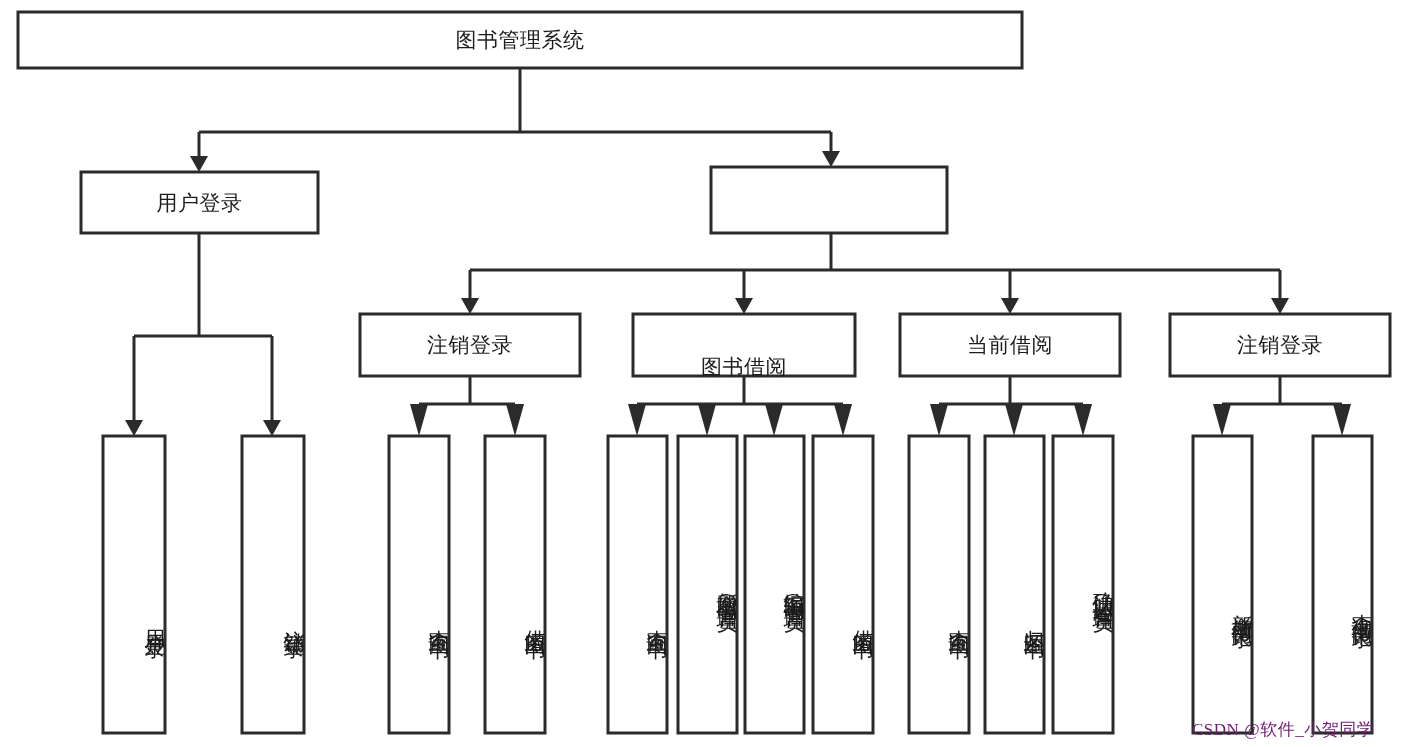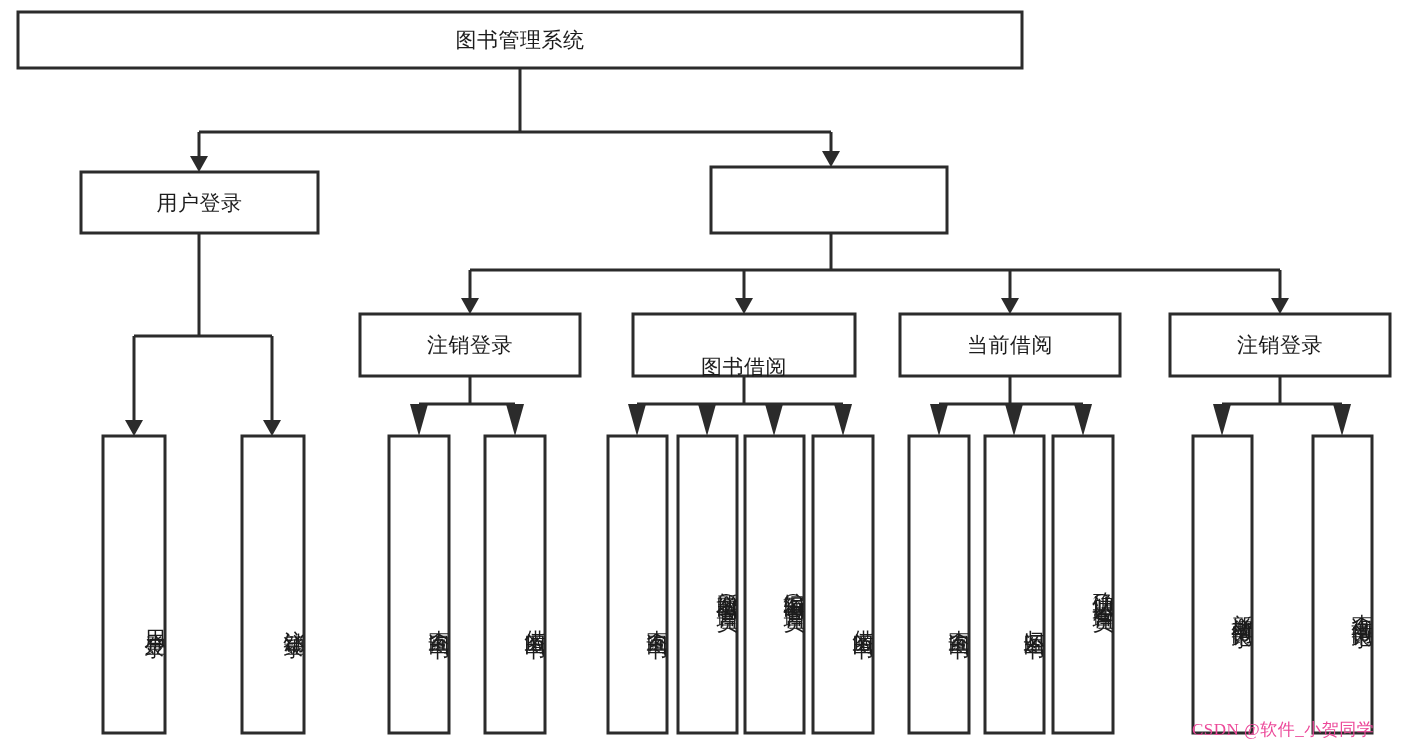--- a/index.html
+++ b/index.html
@@ -62,21 +62,21 @@
     color: #1c1c1c;
     font-size: 21px;
     writing-mode: vertical-rl;
     text-orientation: upright;
     letter-spacing: 3px;
     line-height: 1;
     pointer-events: none;
   }
   .watermark {
     position: absolute;
-    color: #ec4899;
+    color: #701a75;
     font-size: 17px;
     white-space: nowrap;
     letter-spacing: 0.5px;
     pointer-events: none;
   }
 </style>
 </head>
 <body>
 
 <div id="diagram-root">

